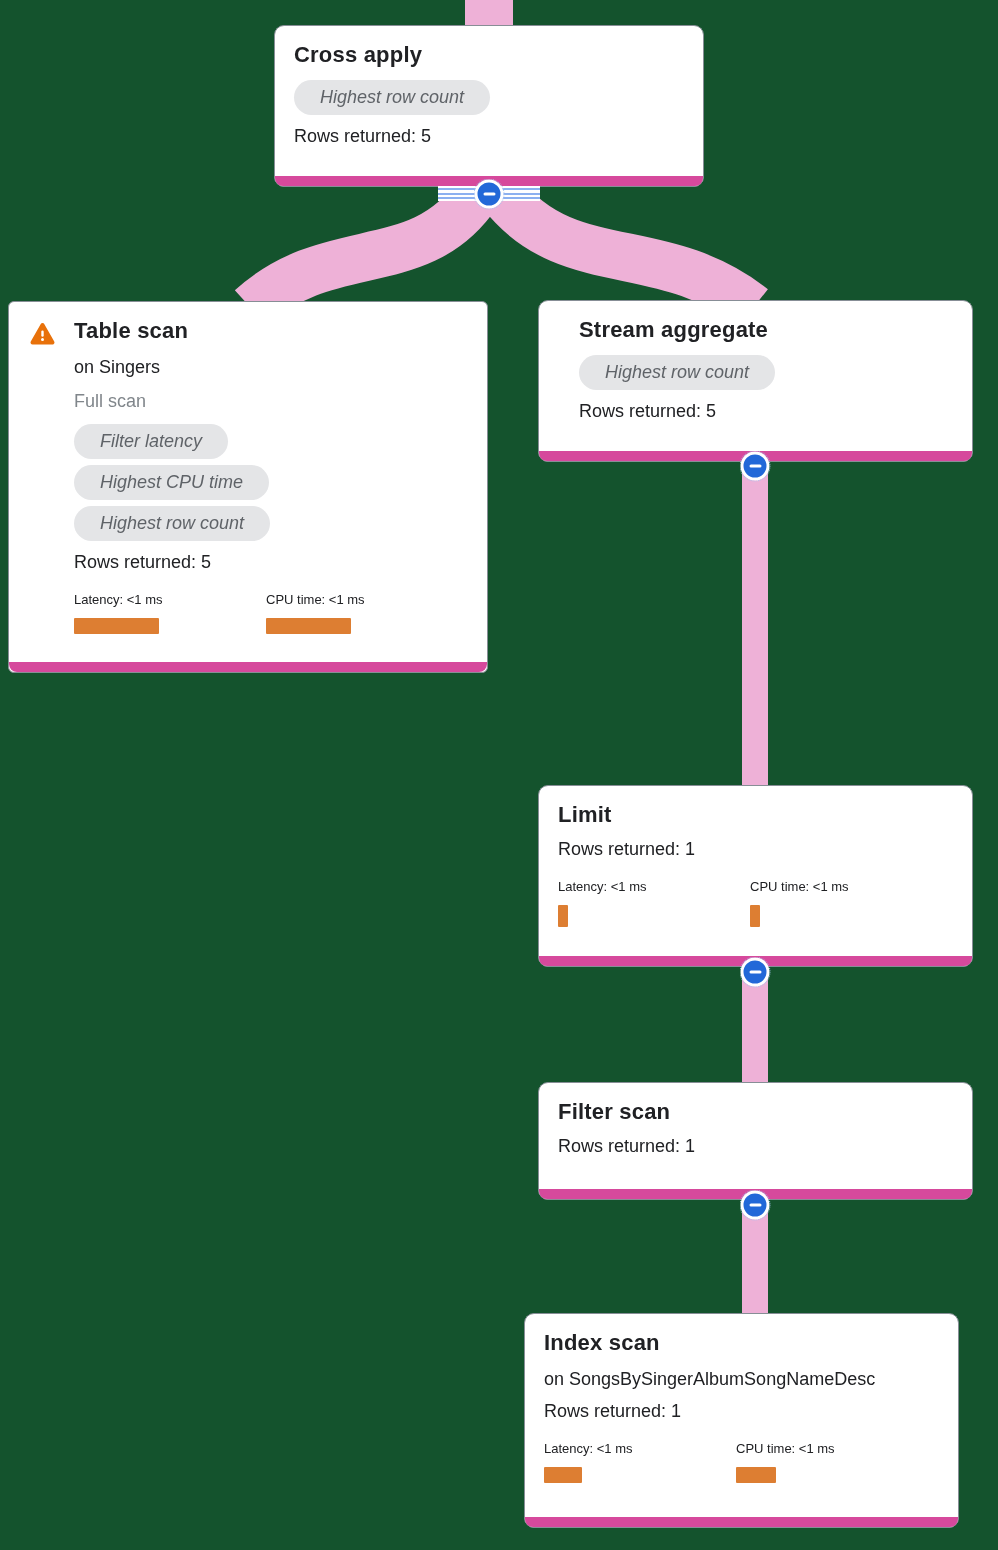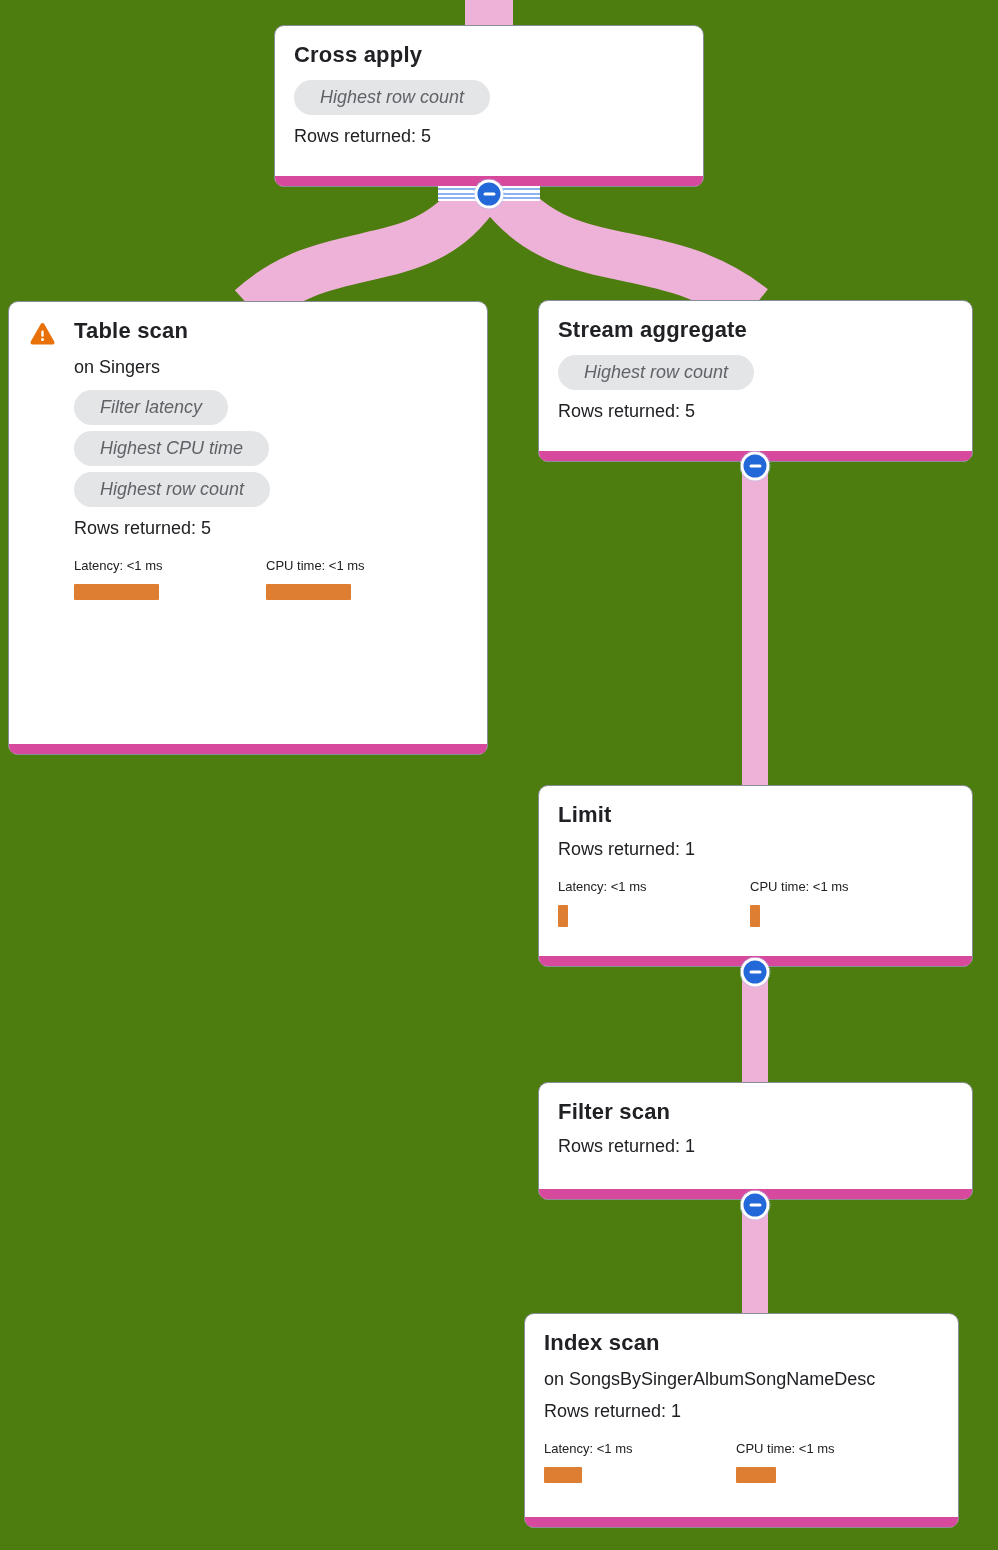--- a/index.html
+++ b/index.html
@@ -67,21 +67,21 @@
     transform:translate(-50%,-50%);
     display:flex;align-items:center;justify-content:center;
     z-index:3;
     cursor:pointer;
   }
   .minus-icon{display:block;width:12px;height:3px;background:#ffffff;border-radius:2px;}
 </style>
 </head>
 <body>
 
-<div id="canvas" style="background: #4d7c0f;">
+<div id="canvas" style="background: #14532d;">
 
   <svg id="edges" width="998" height="1550" viewBox="0 0 998 1550">
     <rect x="465" y="0" width="48" height="30" style="fill: rgb(238, 177, 215);"></rect>
     <path d="M477,194 C420,278 330,236 251,308" fill="none" stroke-width="48" style="stroke: rgb(238, 177, 215);"></path>
     <path d="M502,194 C568,278 662,236 753,308" fill="none" stroke-width="48" style="stroke: rgb(238, 177, 215);"></path>
     <rect x="742" y="458" width="26" height="332" style="fill: rgb(238, 177, 215);"></rect>
     <rect x="742" y="960" width="26" height="127" style="fill: rgb(238, 177, 215);"></rect>
     <rect x="742" y="1196" width="26" height="122" style="fill: rgb(238, 177, 215);"></rect>
   </svg>
 
@@ -89,52 +89,53 @@
     <div class="card-body">
       <h2 class="card-title">Cross apply</h2>
       <div class="badges">
         <span class="badge" style="background: rgb(228, 229, 231); color: rgb(95, 99, 104);">Highest row count</span>
       </div>
       <div class="line tight">Rows returned: 5</div>
     </div>
     <div class="card-bar" style="background: rgb(214, 73, 156);"></div>
   </div>
 
-  <div class="card with-icon" style="left: 8px; top: 301px; width: 480px; height: 454px; border-color: rgb(135, 142, 150); color: rgb(32, 33, 36);">
+  <div class="card with-icon" style="left: 8px; top: 301px; width: 480px; height: 372px; border-color: rgb(135, 142, 150); color: rgb(32, 33, 36); border-radius: 6px;">
     <span class="warning-icon">
       <svg width="27" height="25" viewBox="0 0 27 25">
         <path d="M3.5 21.5 L13.5 4 L23.5 21.5 Z" stroke-width="4" stroke-linejoin="round" style="fill: rgb(232, 113, 10); stroke: rgb(232, 113, 10);"></path>
         <rect x="12.3" y="9.5" width="2.4" height="6.2" rx="1.2" fill="#ffffff"></rect>
         <circle cx="13.5" cy="18.6" r="1.5" fill="#ffffff"></circle>
       </svg>
     </span>
     <div class="card-body">
       <h2 class="card-title">Table scan</h2>
       <div class="line">on Singers</div>
+      <div class="line" style="color: rgb(128, 134, 139);">Full scan</div>
       <div class="badges">
         <span class="badge" style="background: rgb(228, 229, 231); color: rgb(95, 99, 104);">Filter latency</span>
         <span class="badge" style="background: rgb(228, 229, 231); color: rgb(95, 99, 104);">Highest CPU time</span>
         <span class="badge" style="background: rgb(228, 229, 231); color: rgb(95, 99, 104);">Highest row count</span>
       </div>
       <div class="line tight">Rows returned: 5</div>
       <div class="metrics">
         <div class="metric">
           <div class="metric-label">Latency: &lt;1 ms</div>
           <div class="meter" style="width: 85px; height: 16px; background: rgb(221, 126, 50);"></div>
         </div>
         <div class="metric">
           <div class="metric-label">CPU time: &lt;1 ms</div>
           <div class="meter" style="width: 85px; height: 16px; background: rgb(221, 126, 50);"></div>
         </div>
       </div>
     </div>
     <div class="card-bar" style="background: rgb(214, 73, 156);"></div>
   </div>
 
-  <div class="card" style="left: 538px; top: 300px; width: 435px; height: 162px; border-color: rgb(135, 142, 150); color: rgb(32, 33, 36);">
+  <div class="card" style="left: 538px; top: 300px; width: 435px; height: 162px; border-color: rgb(135, 142, 150); color: rgb(32, 33, 36); padding-left: 21px;">
     <div class="card-body">
       <h2 class="card-title">Stream aggregate</h2>
       <div class="badges">
         <span class="badge" style="background: rgb(228, 229, 231); color: rgb(95, 99, 104);">Highest row count</span>
       </div>
       <div class="line tight">Rows returned: 5</div>
     </div>
     <div class="card-bar" style="background: rgb(214, 73, 156);"></div>
   </div>
 

